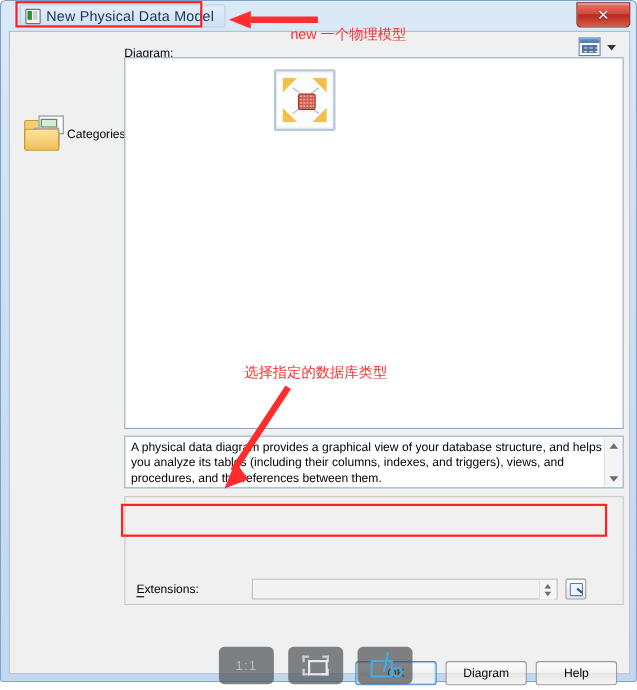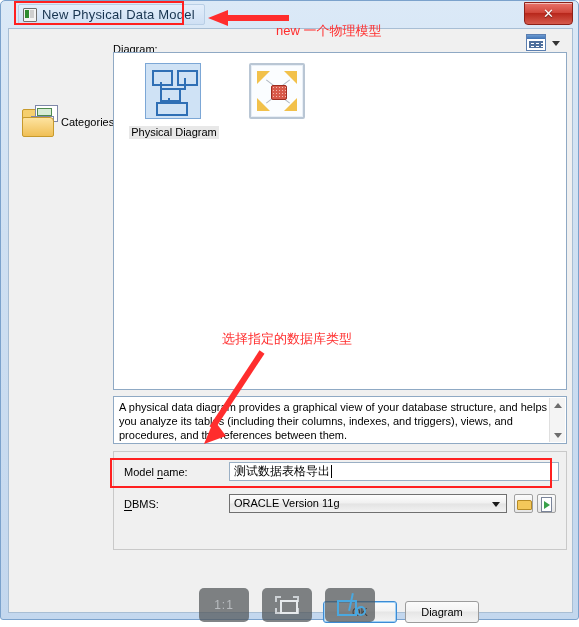--- a/index.html
+++ b/index.html
@@ -273,35 +273,20 @@
       <span>Diagram:</span>
     </div>
     <div id="viewmode-btn">
       <span class="hdr"></span>
         <span class="cells"></span>
     </div>
     <div id="viewmode-caret"></div>
 
     <div id="gallery">
 
-      <div class="g-item" style="left:6px;">
-        <div class="g-icon">
-          <div class="pdico">
-            <div class="tb" style="left:6px;top:6px;width:17px;height:12px;"></div>
-            <div class="tb" style="left:31px;top:6px;width:17px;height:12px;"></div>
-            <div class="tb" style="left:14px;top:24px;width:17px;height:10px;"></div>
-            <div class="tb" style="left:10px;top:38px;width:28px;height:10px;"></div>
-            <div class="ln" style="left:14px;top:18px;width:2px;height:7px;"></div>
-            <div class="ln" style="left:38px;top:14px;width:2px;height:12px;"></div>
-            <div class="ln" style="left:22px;top:24px;width:18px;height:2px;"></div>
-            <div class="ln" style="left:22px;top:34px;width:2px;height:5px;"></div>
-          </div>
-        </div>
-        <span class="g-caption sel">Physical Diagram</span>
-      </div>
 
       <div class="g-item" style="left:110px;">
         <div class="g-icon">
           <div class="mdico">
             <div class="mdline" style="left:14px;top:18px;width:12px;transform:rotate(38deg);"></div>
             <div class="mdline" style="left:28px;top:18px;width:12px;transform:rotate(-38deg);"></div>
             <div class="mdline" style="left:14px;top:34px;width:12px;transform:rotate(-38deg);"></div>
             <div class="mdline" style="left:28px;top:34px;width:12px;transform:rotate(38deg);"></div>
             <div class="tri" style="left:6px;top:6px;border-left:13px solid #f2c14b;border-bottom:13px solid transparent;"></div>
             <div class="tri" style="left:33px;top:6px;border-right:13px solid #f2c14b;border-bottom:13px solid transparent;"></div>
@@ -320,77 +305,71 @@
             <span class="sb-tri-up"></span>
           </div>
         <div class="sb-arrow down">
             <span class="sb-tri-down"></span>
           </div>
       </div>
     </div>
 
     <div id="formgroup">
 
-      <div class="frow" style="top:10px;">
+
+
+      <div class="frow" style="top:74px;">
         <span class="flabel">
-          Model <u>n</u>ame:
+          <u>E</u>xtensions:
         </span>
-        <div class="finput" id="model-name-input" style="top:0px;">
-          <span>测试数据表格导出</span>
-            <span class="caret"></span>
+        <div id="ext-input" style="top:0px;">
+
+          <div id="ext-spin">
+            <div style="position:absolute;left:4px;top:3px;width:0;height:0;border-left:3px solid transparent;border-right:3px solid transparent;border-bottom:4px solid #6d6d6d;"></div>
+            <div style="position:absolute;left:4px;bottom:3px;width:0;height:0;border-left:3px solid transparent;border-right:3px solid transparent;border-top:4px solid #6d6d6d;"></div>
+          </div>
+        </div>
+        <div class="sq-btn" style="left:400px;top:0px;">
+          <span style="position:absolute;left:3px;top:3px;width:10px;height:10px;background:#eef4fb;border:1px solid #5b7ea8;border-radius:1px;"></span>
+          <span style="position:absolute;left:9px;top:9px;width:6px;height:2px;background:#3c5a7c;transform:rotate(40deg);"></span>
         </div>
       </div>
-
-      <div class="frow" style="top:42px;">
-        <span class="flabel">
-          <u>D</u>BMS:
-        </span>
-        <div class="fcombo" style="top:0px;">
-          <span>ORACLE Version 11g</span>
-          <span class="combo-caret"></span>
-        </div>
-        <div class="sq-btn" style="left:400px;top:0px;">
-          <span style="position:absolute;left:2px;top:5px;width:13px;height:8px;background:#f3c75a;border:1px solid #b78b25;border-radius:1px 2px 1px 1px;"></span>
-        </div>
-        <div class="sq-btn" style="left:423px;top:0px;">
-          <span style="position:absolute;left:3px;top:2px;width:9px;height:13px;background:#fff;border:1px solid #7a8499;"></span>
-          <span style="position:absolute;left:6px;top:6px;width:0;height:0;border-top:4px solid transparent;border-bottom:4px solid transparent;border-left:6px solid #3aa14a;"></span>
-        </div>
-      </div>
-
     </div>
 
   </div>
 
   <div class="dlg-btn default" style="left:322px;">
     <span>OK</span>
   </div>
   <div class="dlg-btn" style="left:404px;">
     <span>Diagram</span>
+  </div>
+  <div class="dlg-btn" style="left:486px;">
+    <span>Help</span>
   </div>
 
 </div>
 
 <div class="redbox" style="left:14px;top:1px;width:170px;height:24px;"></div>
 <div class="redbox" style="left:110px;top:458px;width:442px;height:30px;"></div>
 
 <svg class="ov">
 
   <g>
     <path d="M289,18 L228,18" stroke="#ff2d2d" stroke-width="6" fill="none"></path>
     <path d="M228,10 L208,18 L228,26 Z" fill="#ff2d2d"></path>
   </g>
 
   <g>
     <path d="M262,352 L212,428" stroke="#ff2d2d" stroke-width="6" fill="none"></path>
     <path d="M214,420 L204,444 L226,436 Z" fill="#ff2d2d"></path>
   </g>
 </svg>
 
-<div class="anno" style="left:276px;top:22px;">new 一个物理模型</div>
+<div class="anno" style="left:264px;top:22px;">new 一个物理模型</div>
 <div class="anno" style="left:222px;top:330px;">选择指定的数据库类型</div>
 
 <div class="tool-btn" style="left:199px;top:588px;">
   <span class="tool-label">1:1</span>
 </div>
 <div class="tool-btn" style="left:262px;top:588px;">
   <span style="position:relative;display:block;width:24px;height:18px;">
     <span style="position:absolute;left:0;top:0;width:6px;height:2px;background:#cdd1d5;"></span>
     <span style="position:absolute;left:0;top:0;width:2px;height:6px;background:#cdd1d5;"></span>
     <span style="position:absolute;right:0;top:0;width:6px;height:2px;background:#cdd1d5;"></span>

